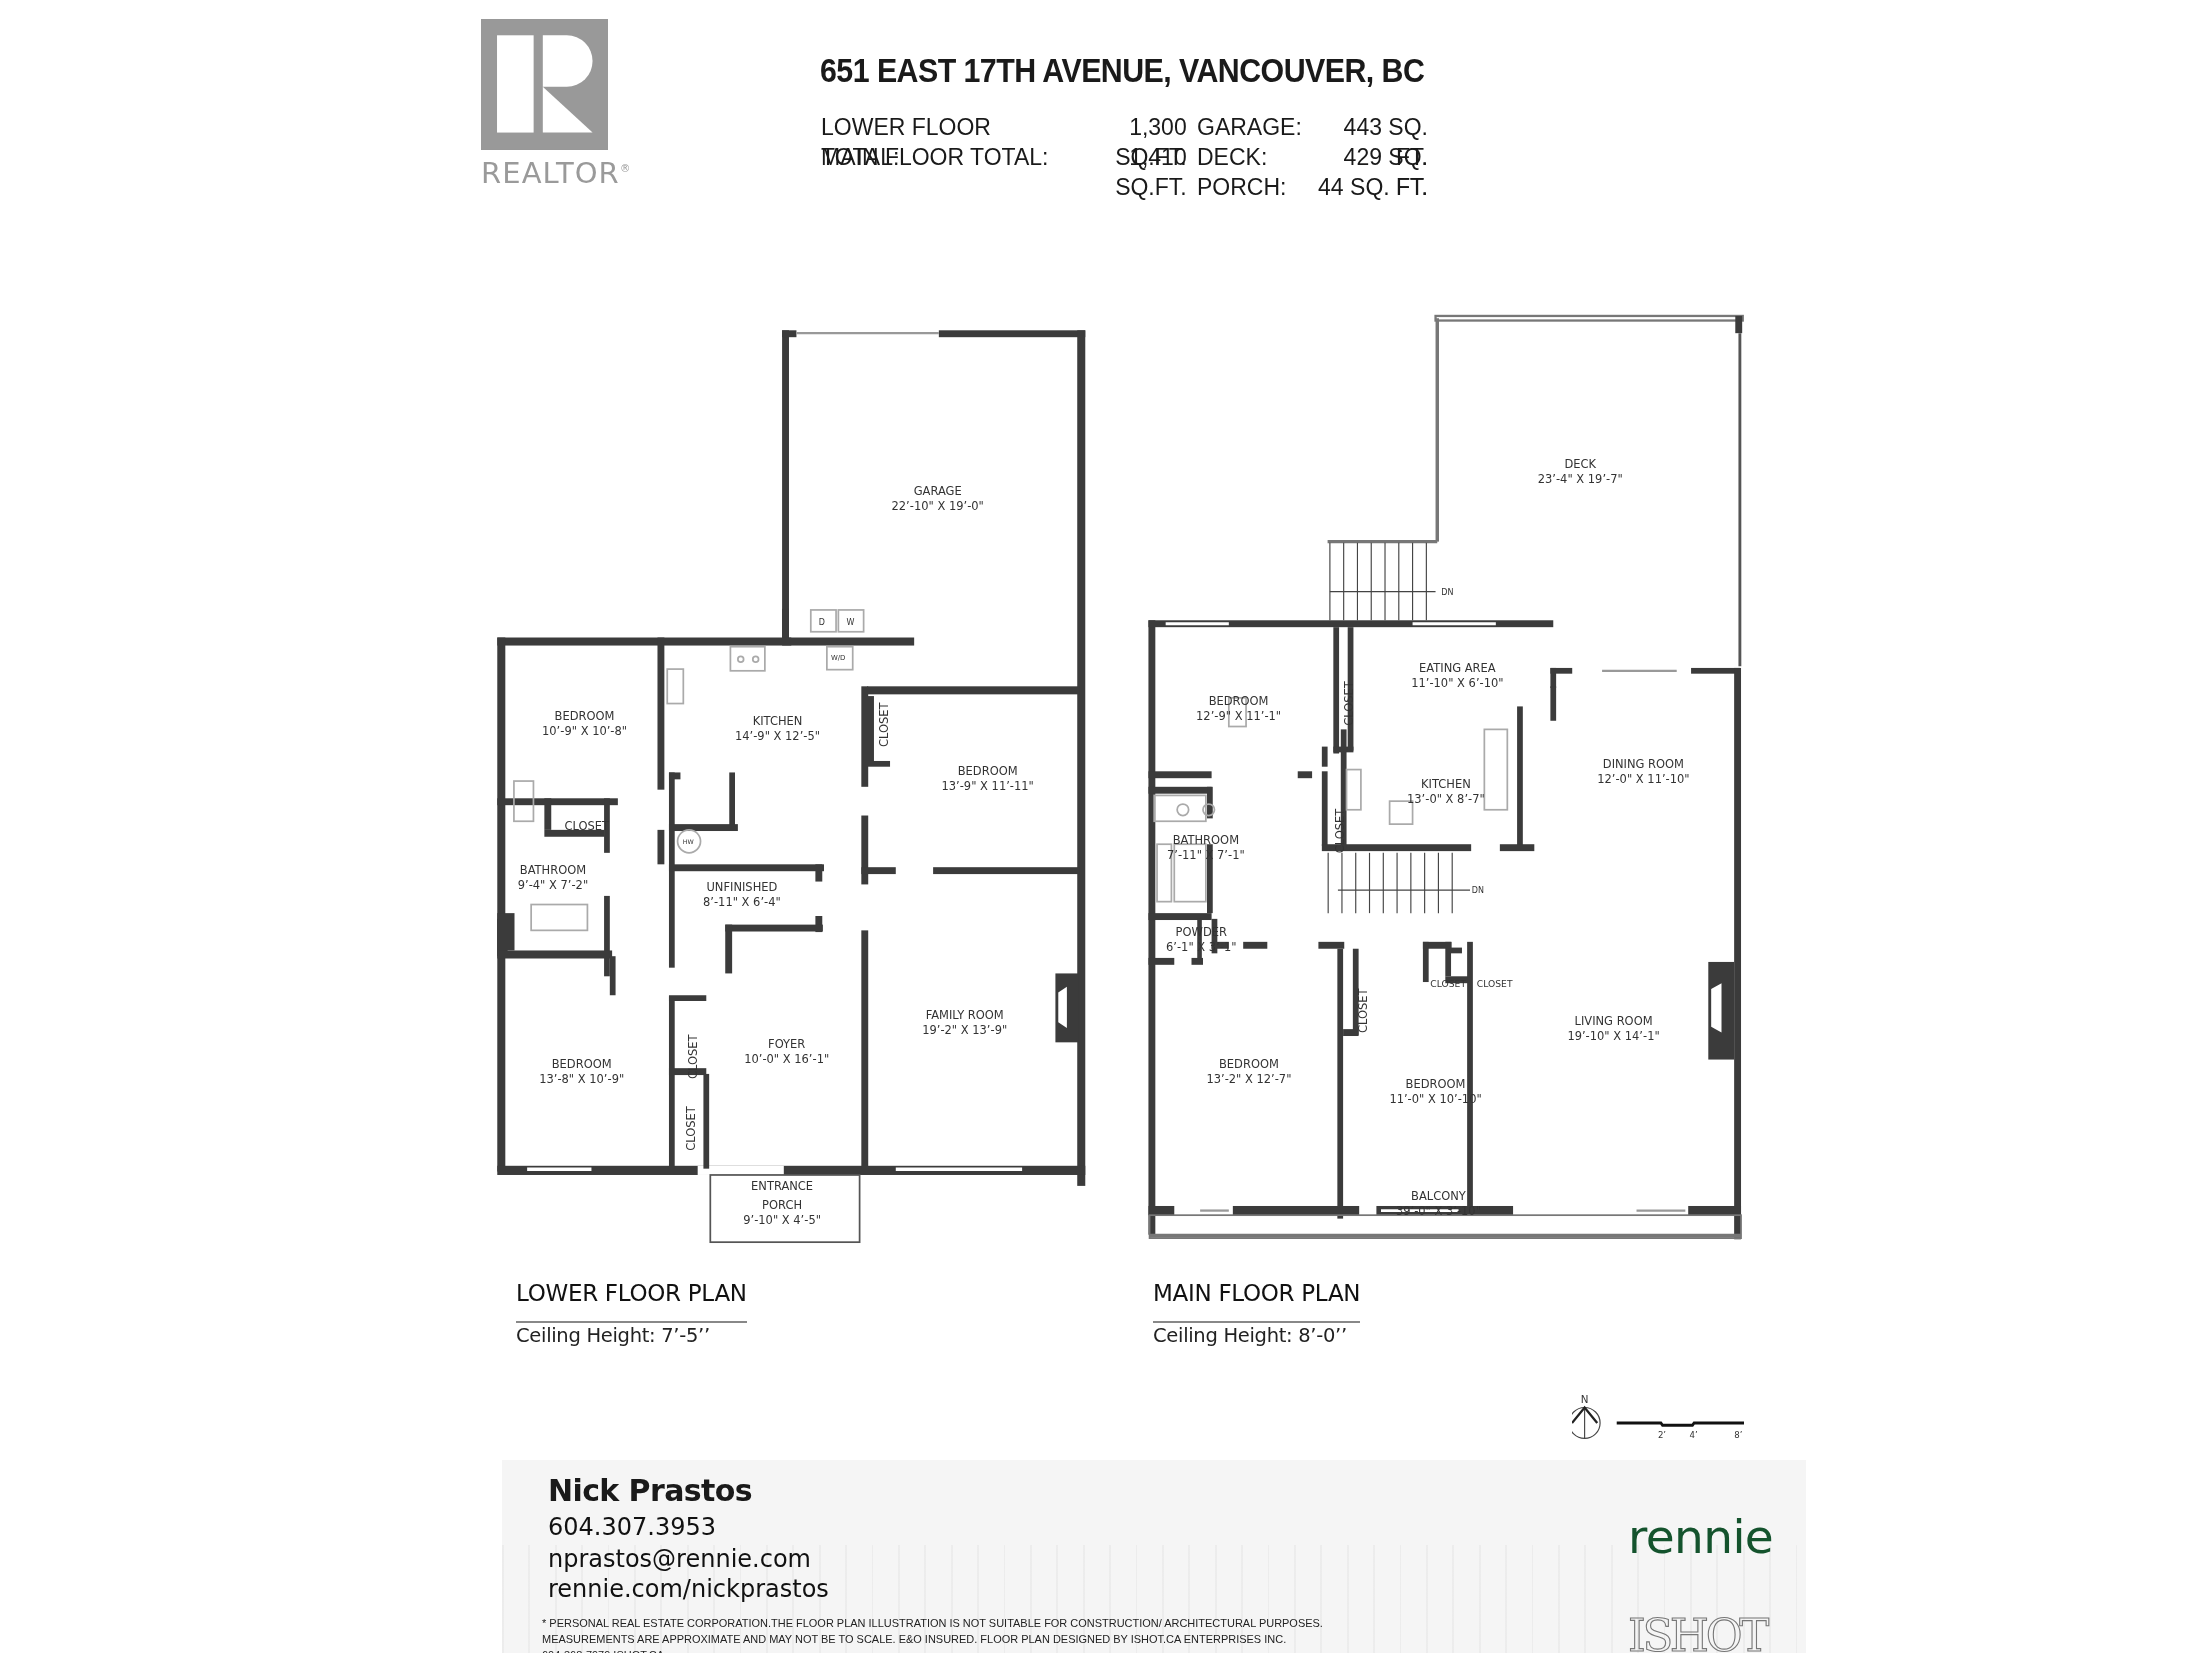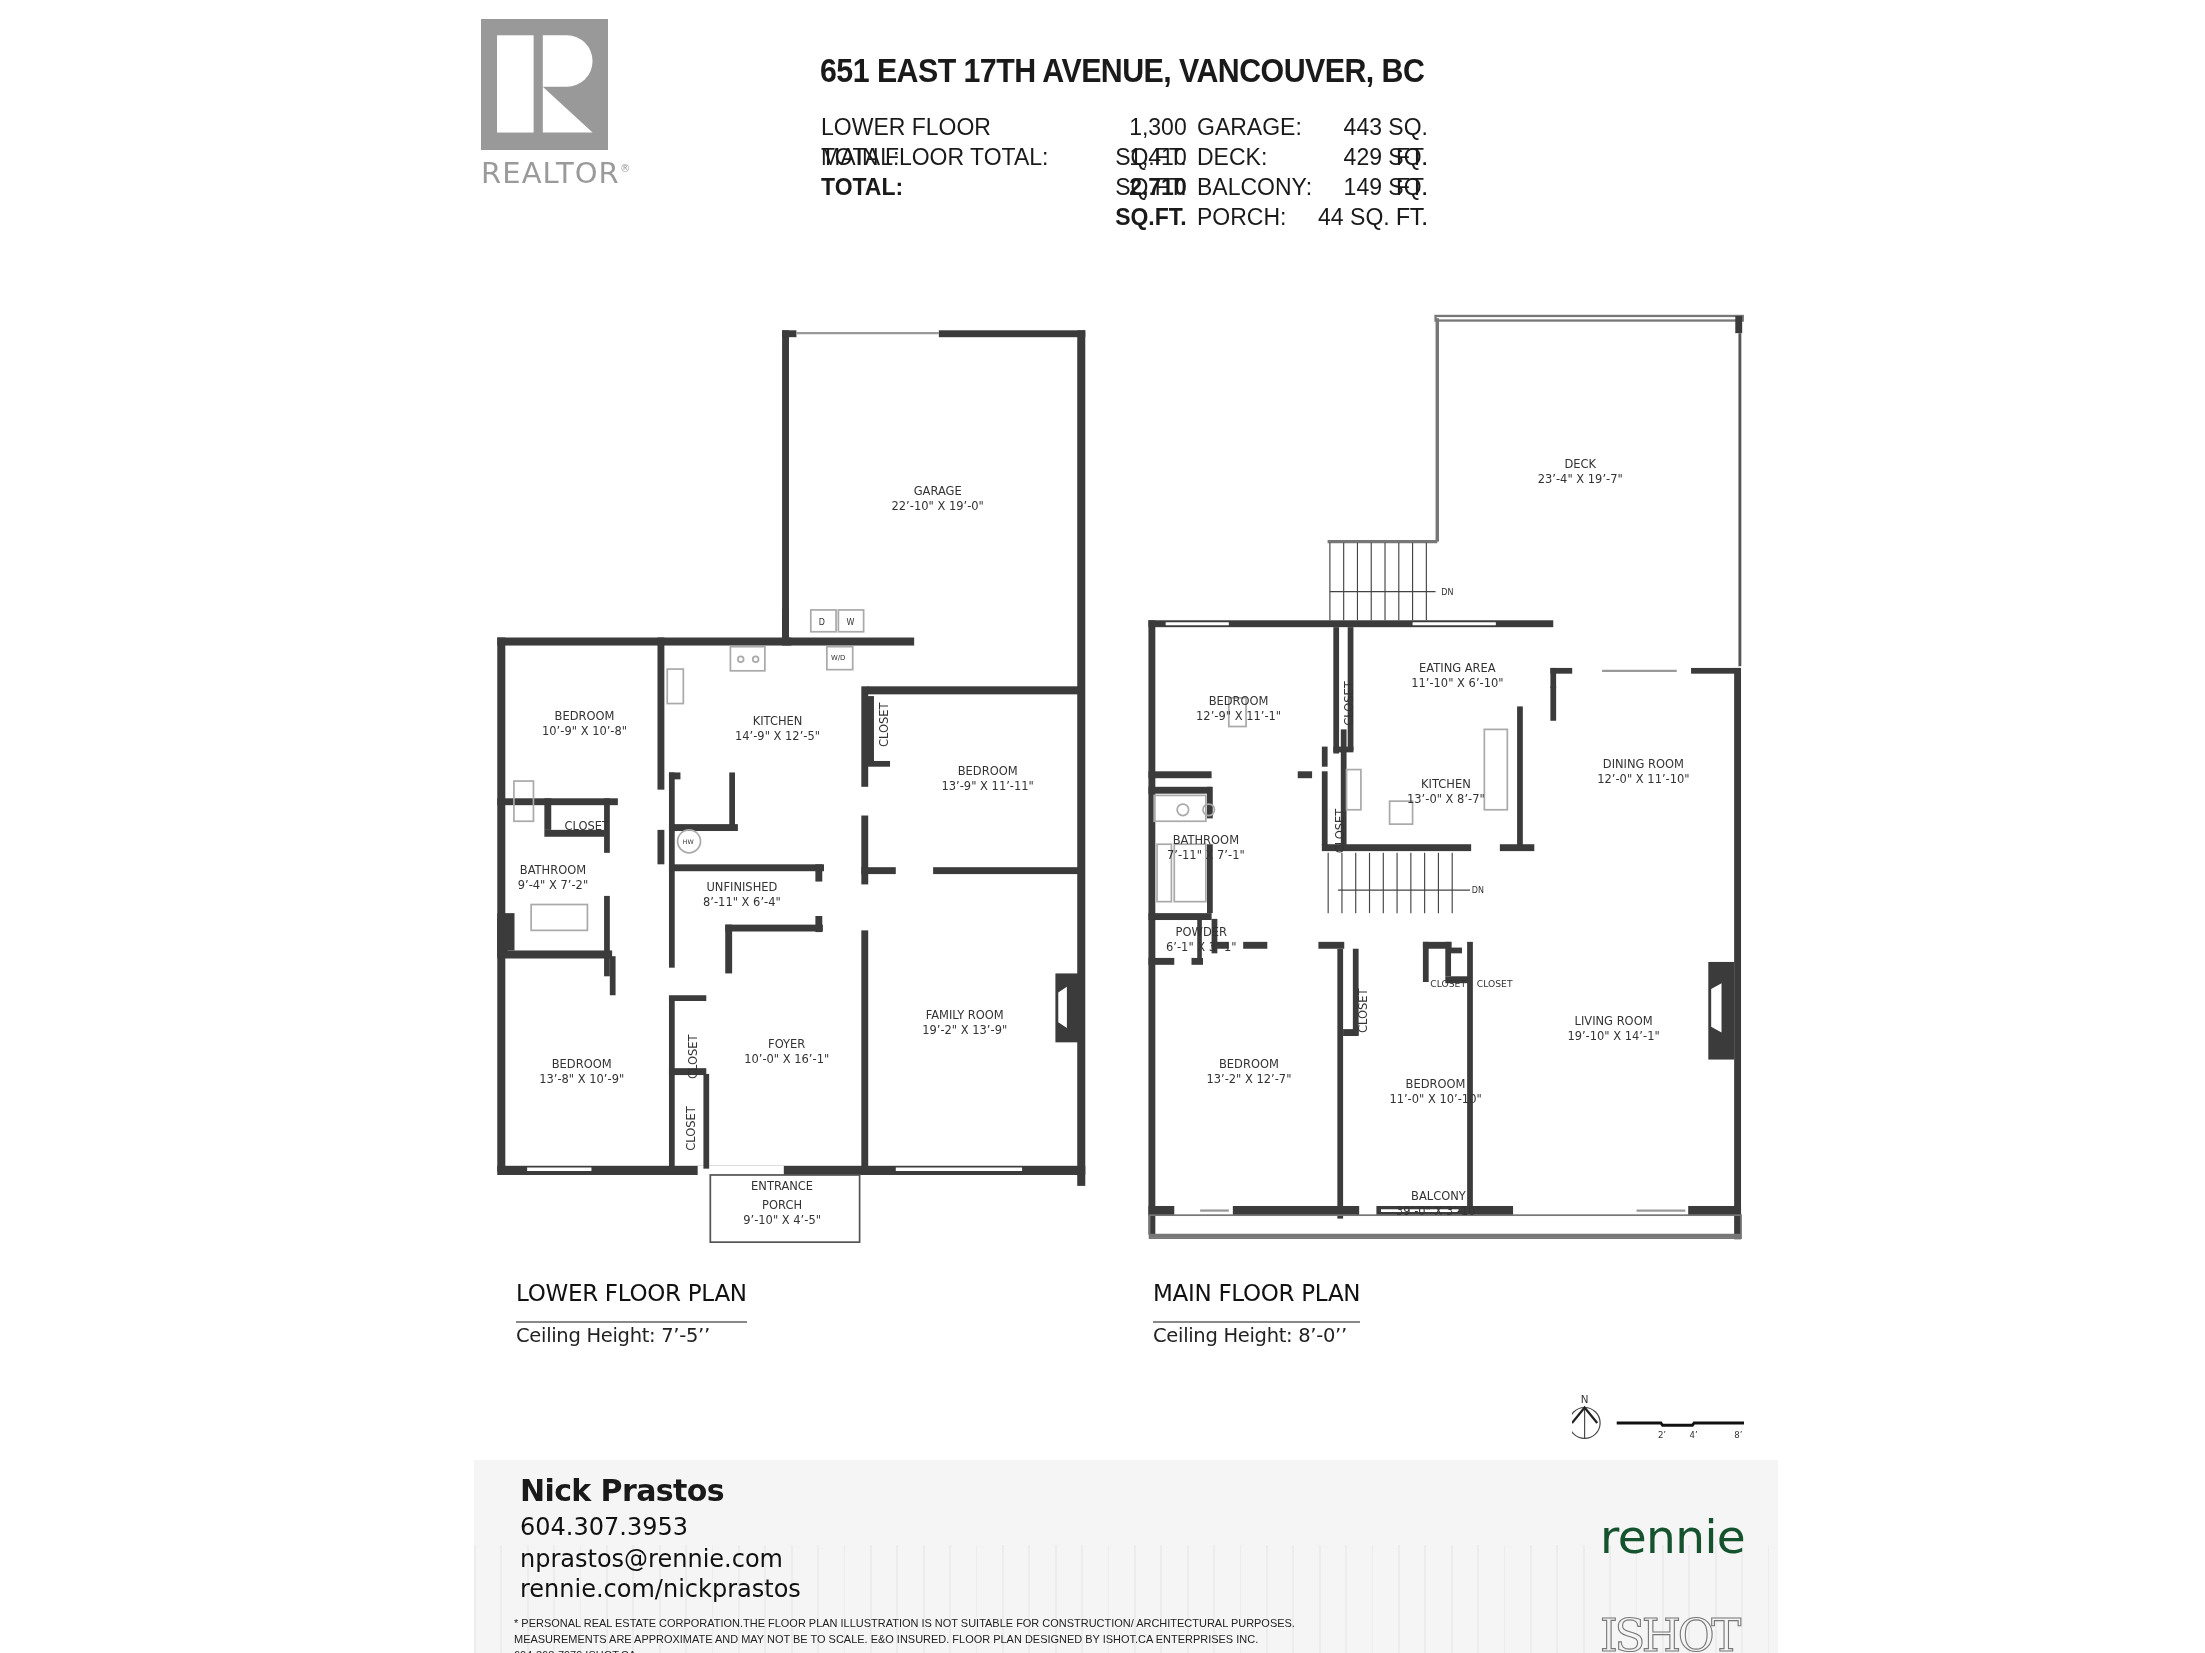--- a/index.html
+++ b/index.html
@@ -25,21 +25,21 @@
   
   svg text { font-family: "DejaVu Sans", sans-serif; fill: #333; }
   .wall { fill: #3b3b3b; }
   .fix { fill: none; stroke: #aaa; stroke-width: 3; }
 
   .plan-caption { font-family: "DejaVu Sans", sans-serif; }
   .plan-caption .t { font-size: 23px; color: #111; border-bottom: 2.9px solid #888; padding-bottom: 15px; display: inline-block; letter-spacing: -0.3px; }
   .plan-caption .s { font-size: 19.5px; color: #222; margin-top: 1.1px; letter-spacing: -0.3px; }
 
   
-  #footer { left: 474px; top: 1460px; width: 1304px; height: 194px; background: #f5f5f5; }
+  #footer { left: 502px; top: 1460px; width: 1304px; height: 194px; background: #f5f5f5; }
   #footer .watermark { position: absolute; left: 0; bottom: 0; width: 100%; height: 109px;
     background: repeating-linear-gradient(90deg, rgba(0,0,0,0.035) 0 1.7px, transparent 1.7px 26.4px); }
   #agent-name { left: 46px; top: 12.6px; font-size: 30px; font-weight: bold; font-family: "DejaVu Sans", sans-serif; letter-spacing: -0.6px; }
   .agent-line { left: 46px; font-size: 24px; font-family: "DejaVu Sans", sans-serif; color: #111; }
   #disclaimer { left: 40px; top: 155px; font-size: 11.8px; line-height: 16px; color: #222; font-family: "Liberation Sans", sans-serif; transform: scaleX(0.93); transform-origin: left; white-space: nowrap; }
   #rennie-logo { left: 1126px; top: 49px; font-size: 47px; color: #14532d; font-family: "DejaVu Sans", sans-serif; letter-spacing: -0.6px; }
   #ishot-logo { left: 1126px; top: 149px; font-size: 45px; color: transparent; -webkit-text-stroke: 1.1px #777; font-family: "DejaVu Serif", serif; letter-spacing: -3.4px; }
 
   
   #compass { left: 1572px; top: 1393px; }
@@ -68,26 +68,20 @@
     <span class="c1">LOWER FLOOR TOTAL:</span>
     <span class="c2">1,300 SQ.FT.</span>
     <span class="c3">GARAGE:</span>
     <span class="c4">443 SQ. FT.</span>
   </div>
   <div class="sq-row">
     <span class="c1">MAIN FLOOR TOTAL:</span>
     <span class="c2">1,410 SQ.FT.</span>
     <span class="c3">DECK:</span>
     <span class="c4">429 SQ. FT.</span>
-  </div>
-  <div class="sq-row bold">
-    <span class="c1">TOTAL:</span>
-    <span class="c2">2,710 SQ.FT.</span>
-    <span class="c3" style="font-weight:normal">BALCONY:</span>
-    <span class="c4" style="font-weight:normal">149 SQ. FT.</span>
   </div>
   <div class="sq-row">
     <span class="c1"></span>
     <span class="c2"></span>
     <span class="c3">PORCH:</span>
     <span class="c4">44 SQ. FT.</span>
   </div>
 </div>
 
 <svg class="abs" style="left:0;top:0" width="2205" height="1654" viewBox="0 0 3840 2880">

